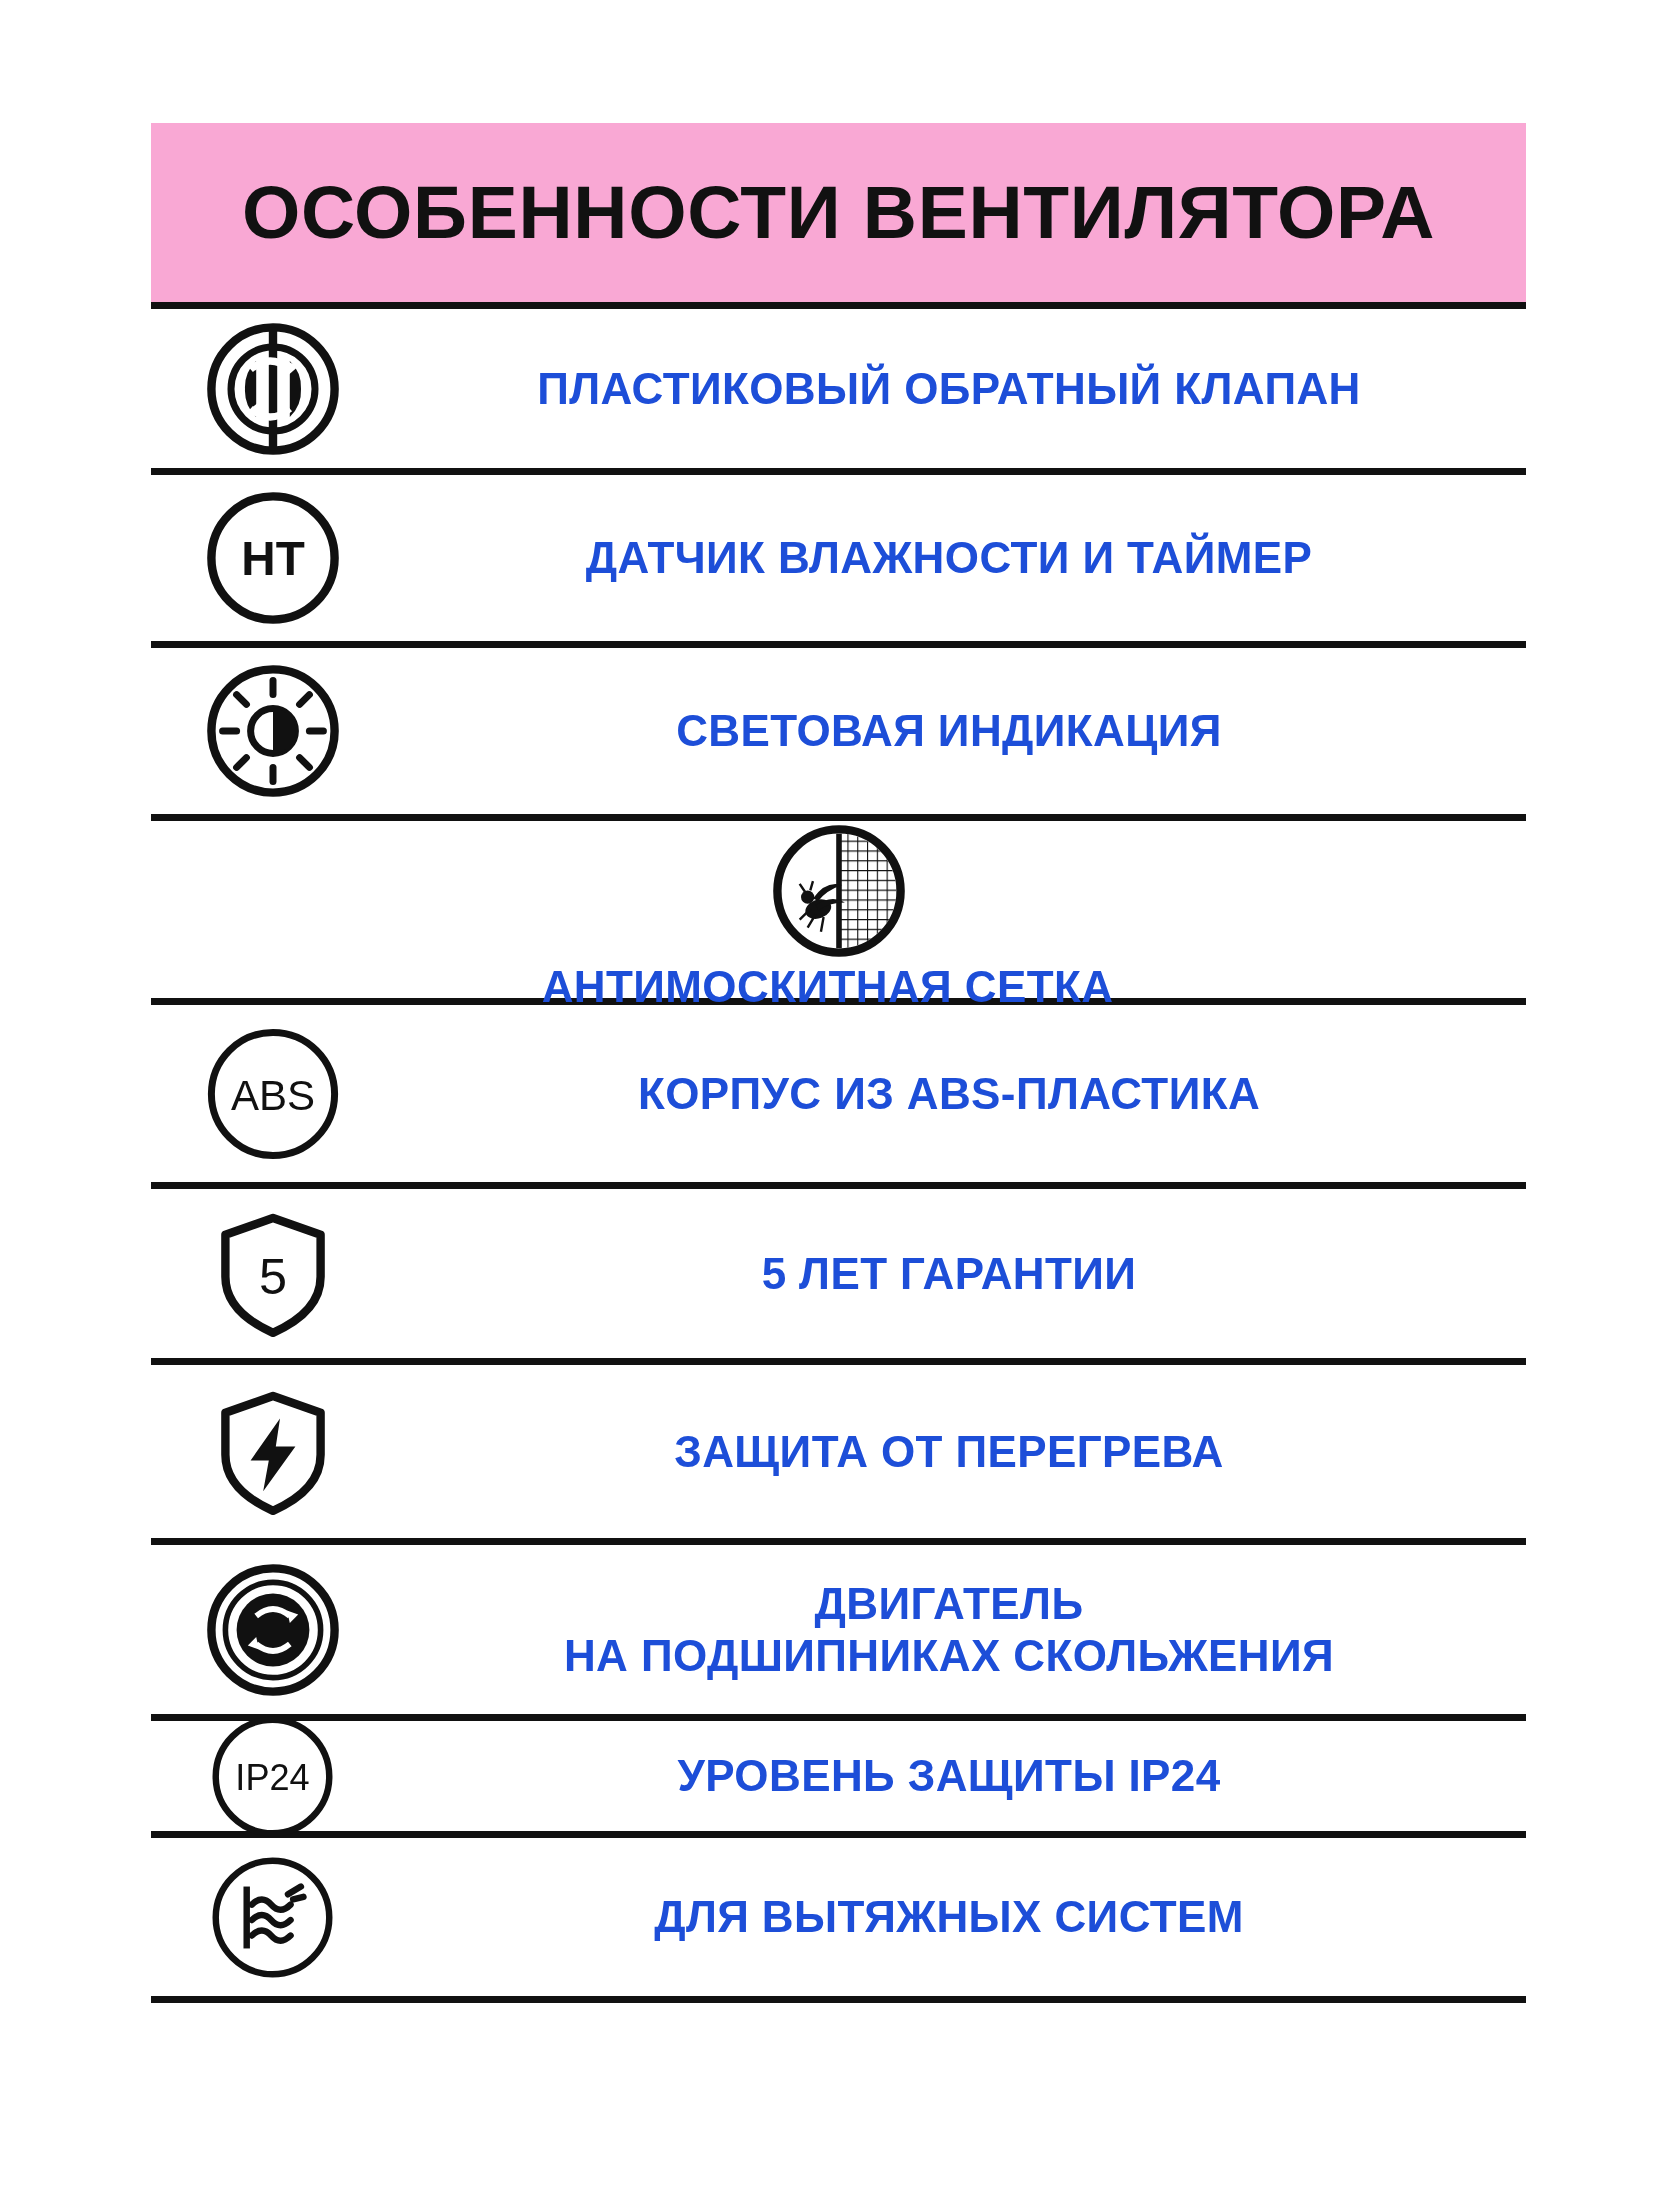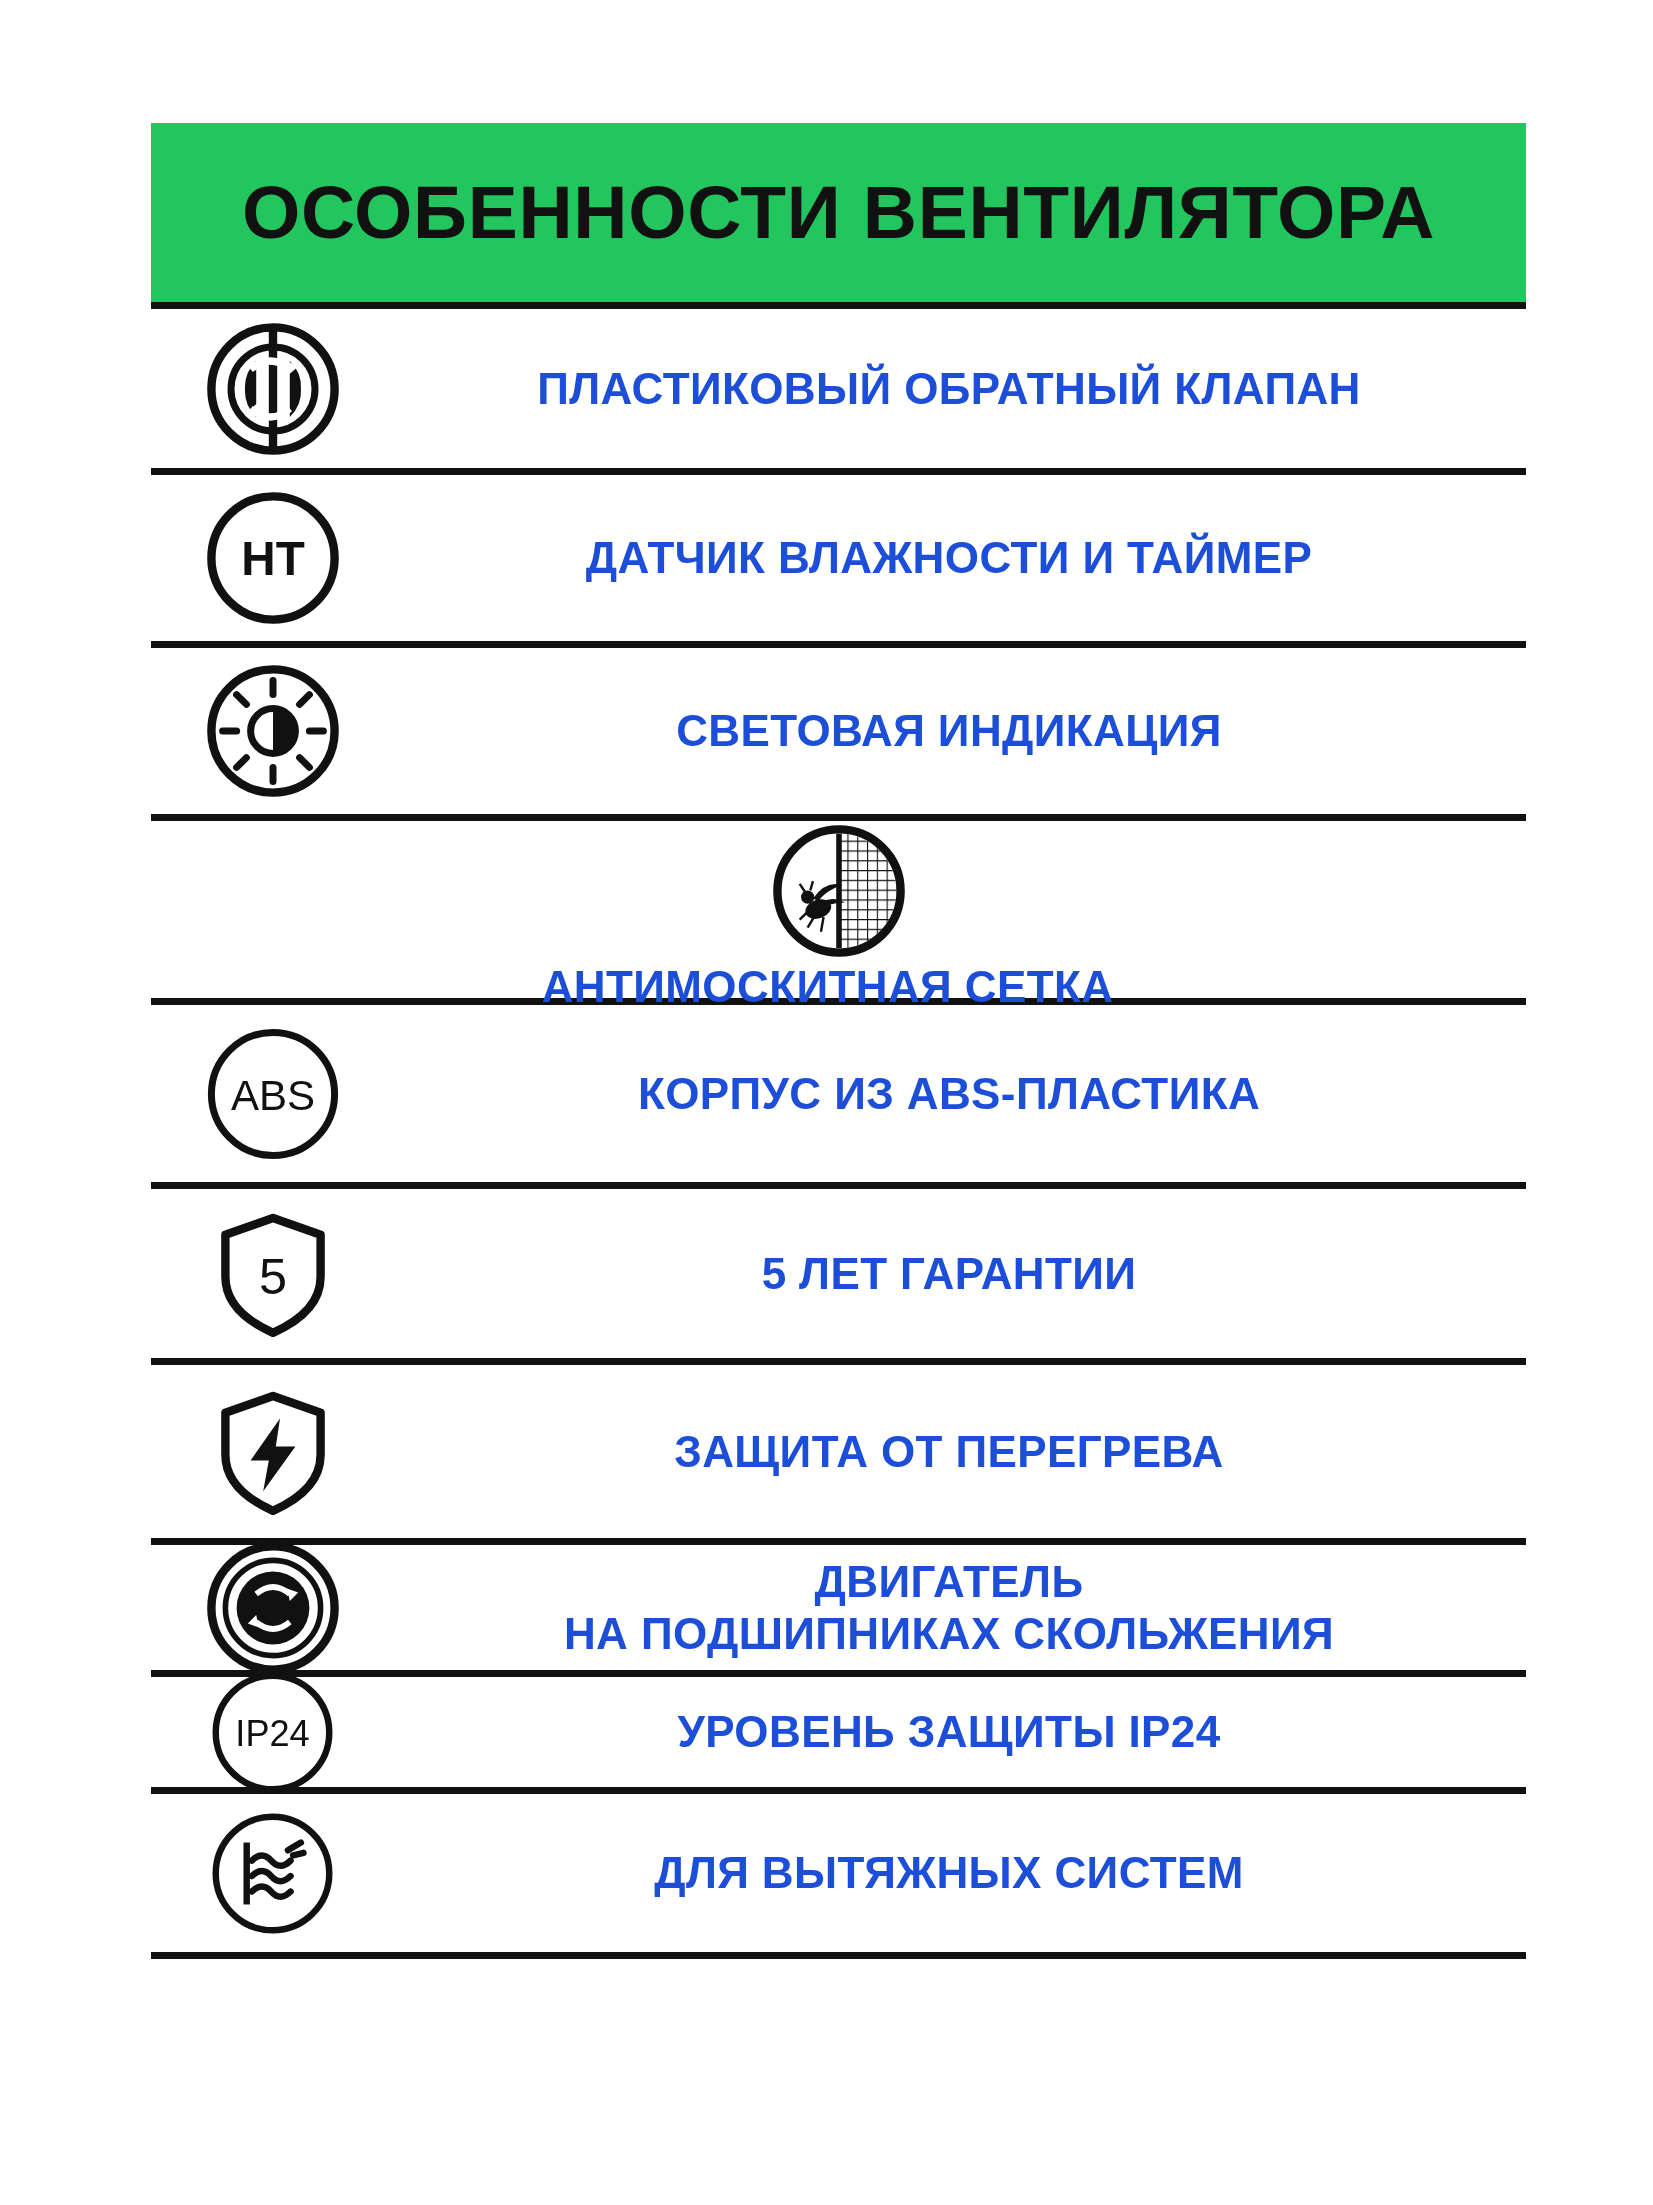--- a/index.html
+++ b/index.html
@@ -20,21 +20,21 @@
     background: #ffffff;
     box-sizing: border-box;
     padding: 0;
   }
   .header {
     position: absolute;
     left: 151px;
     top: 123px;
     width: 1375px;
     height: 179px;
-    background: #22c55e;
+    background: #f9a8d4;
     display: flex;
     align-items: center;
     justify-content: center;
   }
   .header-title {
     font-size: 75px;
     font-weight: bold;
     letter-spacing: 0.7px;
     color: #111111;
     text-align: center;
@@ -221,21 +221,21 @@
             <path d="M50 10 L84 22 V52 C84 72 68 84 50 92 C32 84 16 72 16 52 V22 Z" fill="none" stroke="#111" stroke-width="6" stroke-linejoin="round"></path>
             <path d="M55 26 L34 56 H47 L43 78 L66 46 H52 Z" fill="#111"></path>
           </svg>
         </span>
       </div>
       <div class="label-cell">
         <div class="label">ЗАЩИТА ОТ ПЕРЕГРЕВА</div>
       </div>
     </div>
 
-    <div class="row" style="height:132px;justify-content:center;">
+    <div class="row" style="height:176px;justify-content:center;">
       <div class="icon-cell">
         <span>
           <svg width="140" height="140" viewBox="0 0 100 100">
             <circle cx="50" cy="50" r="44" fill="none" stroke="#111" stroke-width="6"></circle>
             <circle cx="50" cy="50" r="34" fill="none" stroke="#111" stroke-width="4"></circle>
             <circle cx="50" cy="50" r="26" fill="#111"></circle>
             <path d="M38 40 q12 -10 24 0" fill="none" stroke="#fff" stroke-width="4"></path>
             <path d="M60 36 l8 3 -6 6 z" fill="#fff"></path>
             <path d="M62 60 q-12 10 -24 0" fill="none" stroke="#fff" stroke-width="4"></path>
             <path d="M40 64 l-8 -3 6 -6 z" fill="#fff"></path>

